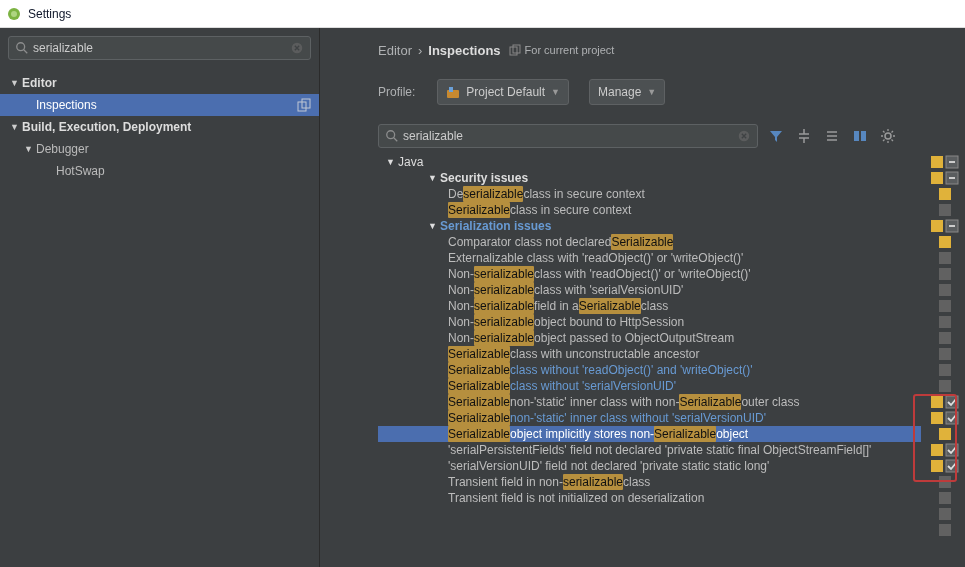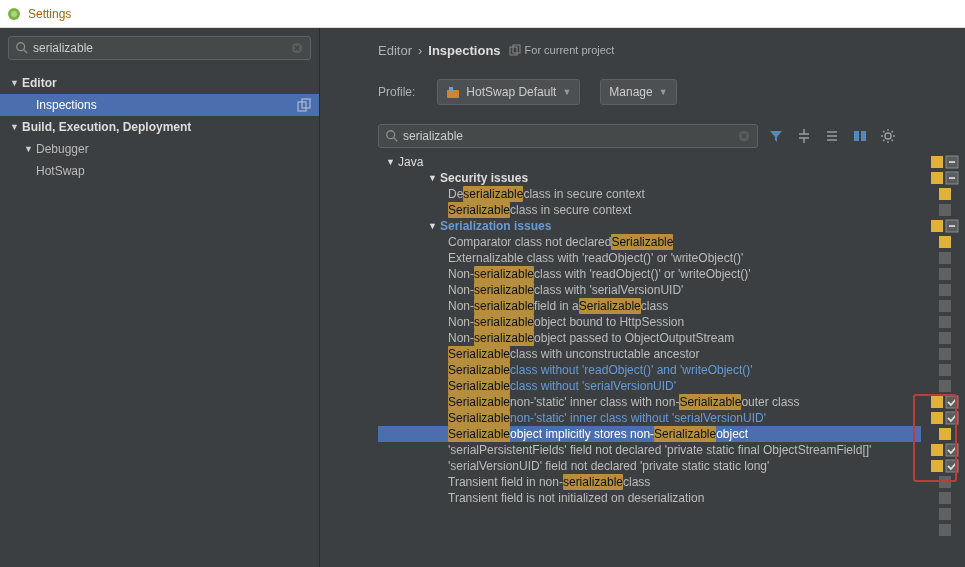--- a/index.html
+++ b/index.html
@@ -4,21 +4,21 @@
 <style>
   * { box-sizing: border-box; margin: 0; padding: 0; }
   body {
     font-family: "Segoe UI", Tahoma, sans-serif;
     font-size: 12px;
     background: #3c3f41;
     color: #bbb;
     width: 965px; height: 567px; overflow: hidden;
   }
   .titlebar {
-    height: 28px; background: #fff; color: #a16207;
+    height: 28px; background: #fff; color: #0f172a;
     display: flex; align-items: center; padding: 0 6px;
     border-bottom: 1px solid #ddd;
   }
   .titlebar .icon { width:16px; height:16px; margin-right:6px; }
   .main { display: flex; height: calc(100% - 28px); gap: 44px; }
   .sidebar {
     width: 320px; background: #3c3f41;
     border-right: 1px solid #2b2b2b;
     display: flex; flex-direction: column;
   }
@@ -35,21 +35,21 @@
   }
   .search-box .clear { width:14px; height:14px; opacity:.6; cursor:pointer; }
   .tree { padding-top: 4px; }
   .tree-row {
     display:flex; align-items:center; height:22px;
     padding-left:10px; cursor:pointer;
   }
   .tree-row .tri { width:10px; display:inline-block; color:#ccc; margin-right:2px; font-size:9px; }
   .tree-row.bold { font-weight:bold; color:#ddd; }
   .tree-row.l1 { padding-left: 24px; }
-  .tree-row.l2 { padding-left: 24px; }
+  .tree-row.l2 { padding-left: 44px; }
   .tree-row.selected { background:#4b6eaf; color:#fff; }
   .tree-row .badge { margin-left:auto; margin-right:8px; width:14px; height:14px; opacity:.8; }
   .content { flex:1; display:flex; flex-direction:column; }
   .breadcrumb {
     height: 44px; display:flex; align-items:center;
     padding: 0 14px; color:#afb1b3; font-size:13px;
   }
   .breadcrumb b { color:#ddd; font-weight:bold; }
   .breadcrumb .sep { margin: 0 6px; }
   .breadcrumb .proj-note { margin-left:8px; font-size:11px; display:flex; align-items:center; gap:4px; }
@@ -167,21 +167,21 @@
       </span>
     </div>
 
     <div class="profile-bar">
       <span class="label">Profile:</span>
       <div class="profile-sel">
         <svg class="pf-icon" viewBox="0 0 14 14">
             <rect x="1" y="5" width="12" height="8" rx="1" fill="#c78930"></rect>
             <rect x="3" y="2" width="4" height="5" fill="#6aa0d8"></rect>
           </svg>
-        <span>HotSwap Default</span>
+        <span>Project Default</span>
         <span class="caret">▼</span>
       </div>
       <div class="manage-btn">
         <span>Manage</span>
         <span class="caret">▼</span>
       </div>
     </div>
 
     <div class="panel">
       <div class="panel-top">

